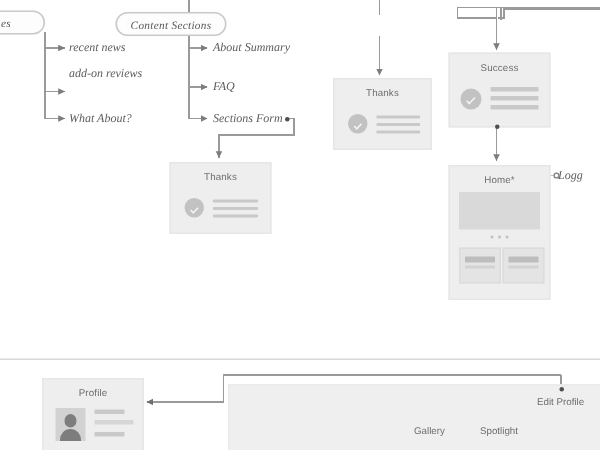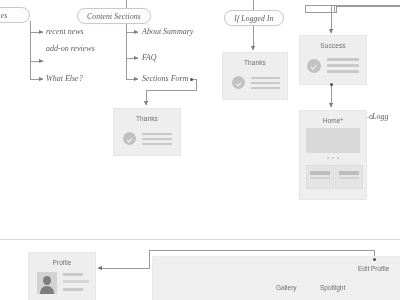--- a/index.html
+++ b/index.html
@@ -159,27 +159,24 @@
   </svg>
 
   <div class="pill" style="left:-22px;top:7px;width:50px;height:14px;">
     <span>es</span>
   </div>
 
   <div class="pill" style="left:77px;top:8px;width:72px;height:14px;font-family:Liberation Serif, serif;">
     <span>Content Sections</span>
   </div>
 
-  <div class="pill" style="left:224px;top:10px;width:58px;height:14px;">
-    <span>If Logged In</span>
-  </div>
 
   <div class="leaf" style="left:46px;top:27px;">recent news</div>
   <div class="leaf" style="left:46px;top:44px;">add-on reviews</div>
-  <div class="leaf" style="left:46px;top:74px;">What Else?</div>
+  <div class="leaf" style="left:46px;top:74px;">What About?</div>
 
   <div class="leaf" style="left:142px;top:27px;">About Summary</div>
   <div class="leaf" style="left:142px;top:53px;">FAQ</div>
   <div class="leaf" style="left:142px;top:74px;">Sections Form</div>
   <div class="dot" style="left:190px;top:77.5px;"></div>
 
   <div class="leaf" style="left:372px;top:112px;">Logg</div>
   <div class="odot" style="left:369px;top:115px;"></div>
 
   <div class="card" style="left:113px;top:108px;width:66px;height:46px;">

